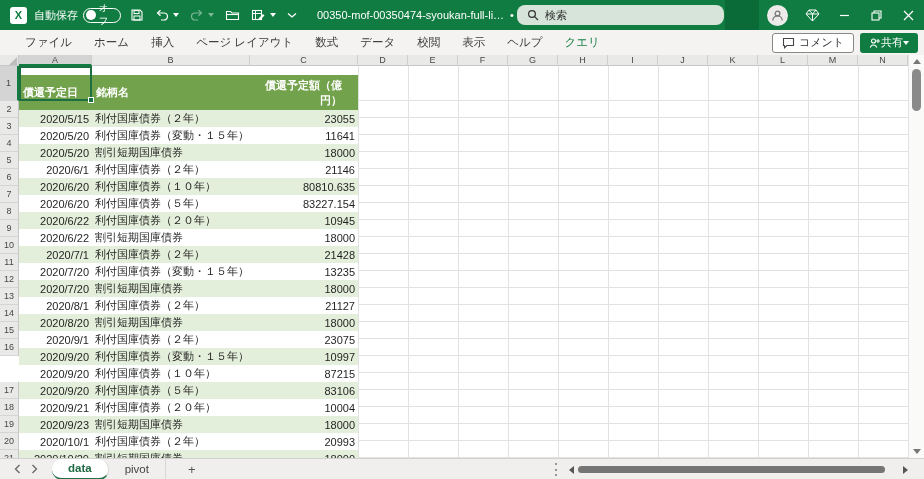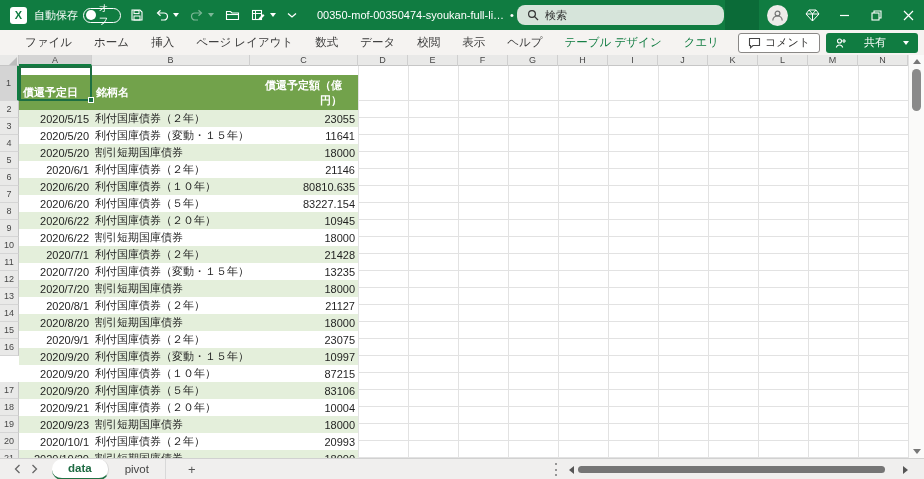--- a/index.html
+++ b/index.html
@@ -25,21 +25,21 @@
   .avatar { width:21px; height:21px; border-radius:50%; background:#EDEBE9; display:flex; align-items:center; justify-content:center; margin:0 8px; }
   .winbtn { width:32px; height:30px; display:flex; align-items:center; justify-content:center; }
 
   
   .ribbonrow { position:absolute; left:0; top:30px; width:924px; height:25px; background:#F5F3F1; display:flex; align-items:center; }
   .rtabs { display:flex; align-items:center; padding-left:14px; gap:0; }
   .rtab { padding:0 11px; font-size:11.5px; color:#3b3b3b; height:25px; line-height:25px; white-space:nowrap; }
   .rtab.ctx { color:#107C41; }
   .ribbon-right { position:absolute; right:6px; top:2.5px; display:flex; align-items:center; gap:6px; }
   .comment-btn { display:flex; align-items:center; gap:4px; height:20px; padding:0 9px; border:1px solid #8A8886; border-radius:3px; background:#fff; color:#323130; font-size:11px; }
-  .share-btn { display:flex; align-items:center; gap:17px; height:20px; padding:0 9px; border-radius:3px; background:#107C41; color:#fff; font-size:11px; }
+  .share-btn { display:flex; align-items:center; gap:0; height:20px; padding:0 9px; border-radius:3px; background:#107C41; color:#fff; font-size:11px; }
   .share-caret { width:0; height:0; border-left:3.5px solid transparent; border-right:3.5px solid transparent; border-top:4px solid #fff; }
 
   
   .grid { position:absolute; left:0; top:55px; width:908px; height:403px; background:#fff; overflow:hidden; }
   .colstrip { position:absolute; left:0; top:0; width:908px; height:11px; background:#E9E9E8; border-bottom:1px solid #C6C6C6; display:flex; }
   .corner { width:19px; height:11px; border-right:1px solid #C9C9C9; position:relative; }
   .corner-tri { position:absolute; right:1px; bottom:1px; width:0; height:0; border-bottom:8px solid #BDBDBD; border-left:8px solid transparent; }
   .colhead { height:11px; font-size:9px; line-height:10px; text-align:center; color:#474747; border-right:1px solid #CFCFCF; }
   .colhead.sel { background:#D4D4D4; border-bottom:2px solid #107C41; }
   .rowgutter { position:absolute; left:0; top:11px; width:19px; }
@@ -194,21 +194,20 @@
     <div class="rtabs" id="ribbon-tabs">
         <div class="rtab">ファイル</div>
         <div class="rtab">ホーム</div>
         <div class="rtab">挿入</div>
         <div class="rtab">ページ レイアウト</div>
         <div class="rtab">数式</div>
         <div class="rtab">データ</div>
         <div class="rtab">校閲</div>
         <div class="rtab">表示</div>
         <div class="rtab">ヘルプ</div>
-        <div class="rtab ctx">テーブル デザイン</div>
         <div class="rtab ctx">クエリ</div>
       </div>
     <div class="ribbon-right">
       <div class="comment-btn">
         <svg width="13" height="12" viewBox="0 0 13 12">
             <path d="M1.5 1.5 h10 v7 h-6.5 l-2.5 2.2 v-2.2 h-1 z" fill="none" stroke="#444" stroke-width="1.1"></path>
           </svg>
         <span>コメント</span>
       </div>
       <div class="share-btn">

